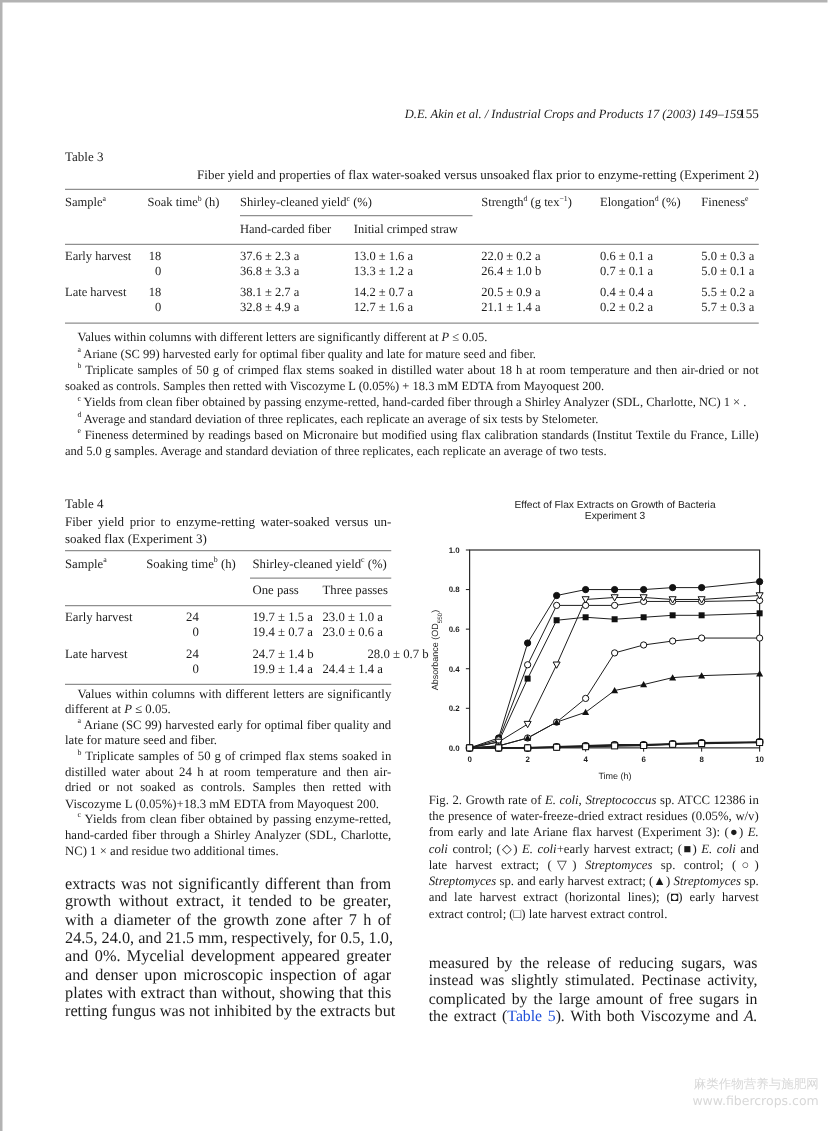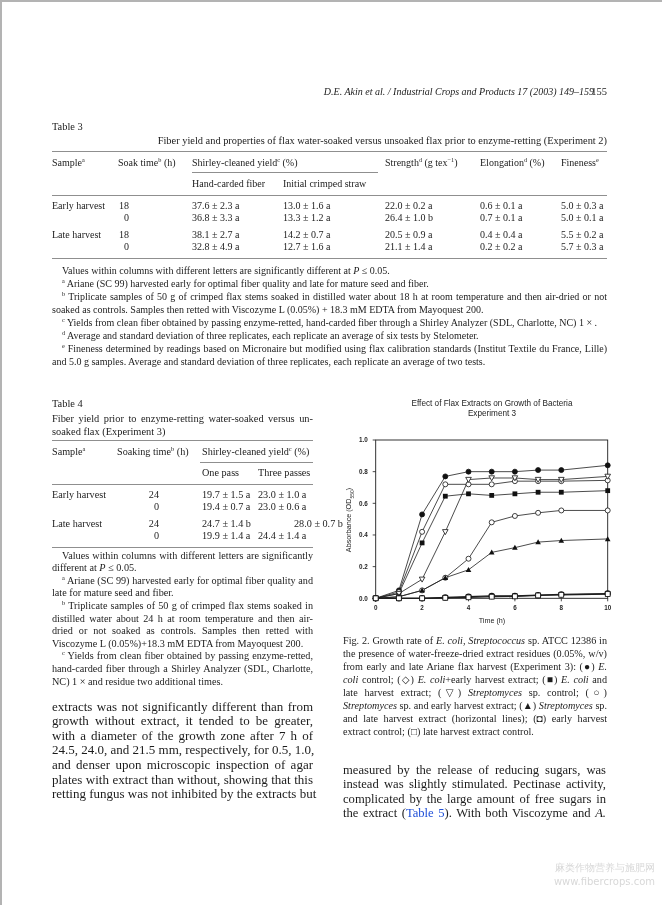--- a/index.html
+++ b/index.html
@@ -171,20 +171,21 @@
   <p><sup>a</sup><span> Ariane (SC 99) harvested early for optimal fiber quality and late for mature seed and fiber.</span></p>
   <p><sup>b</sup><span> Triplicate samples of 50 g of crimped flax stems soaked in distilled water about 24 h at room temperature and then air-dried or not soaked as controls. Samples then retted with Viscozyme L (0.05%)+18.3 mM EDTA from Mayoquest 200.</span></p>
   <p><sup>c</sup><span> Yields from clean fiber obtained by passing enzyme-retted, hand-carded fiber through a Shirley Analyzer (SDL, Charlotte, NC) 1 ×  and residue two additional times.</span></p>
 </div>
 
 <div class="abs body-left">
   <div class="jline">extracts was not significantly different than from</div>
   <div class="jline">growth without extract, it tended to be greater,</div>
   <div class="jline">with a diameter of the growth zone after 7 h of</div>
   <div class="jline">24.5, 24.0, and 21.5 mm, respectively, for 0.5, 1.0,</div>
+  <div class="jline">and 0%. Mycelial development appeared greater</div>
   <div class="jline">and denser upon microscopic inspection of agar</div>
   <div class="jline">plates with extract than without, showing that this</div>
   <div class="jline">retting fungus was not inhibited by the extracts but</div>
 </div>
 
 <svg id="chart-svg" viewBox="0 0 282 245" xmlns="http://www.w3.org/2000/svg">
   <text x="152" y="16" text-anchor="middle" font-size="8.2">Effect of Flax Extracts on Growth of Bacteria</text>
   <text x="152" y="25.5" text-anchor="middle" font-size="8.2">Experiment 3</text>
   <text x="152" y="233" text-anchor="middle" font-size="7.2">Time (h)</text>
   <text id="ylabel" x="0" y="0" text-anchor="middle" font-size="7.2" transform="translate(10.5,130) rotate(-90)"><tspan>Absorbance (OD</tspan><tspan baseline-shift="sub" font-size="5">550</tspan><tspan>)</tspan></text>

